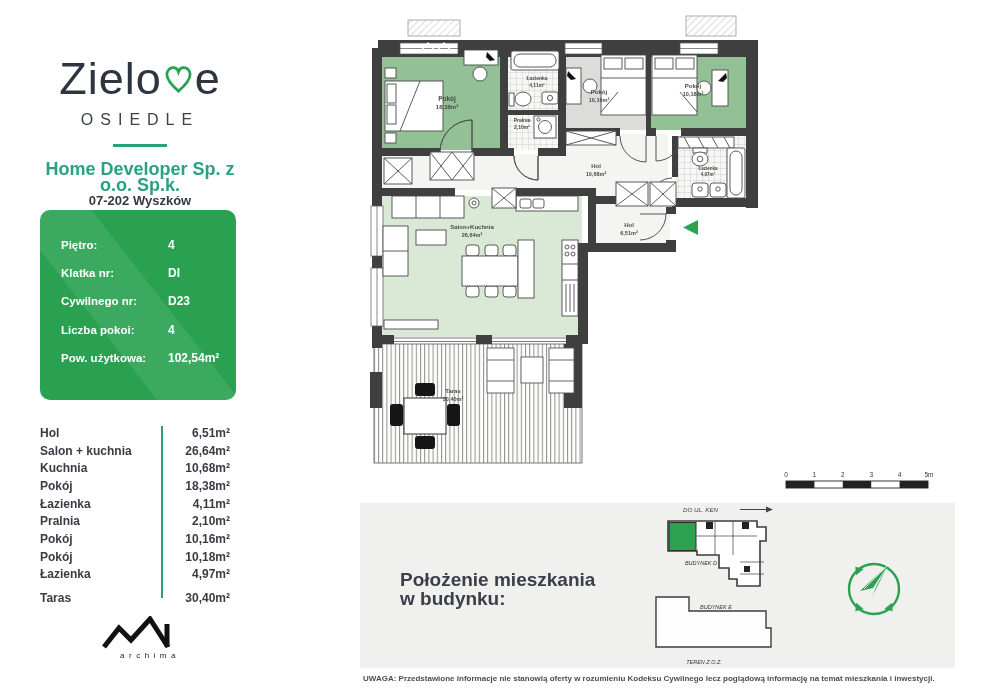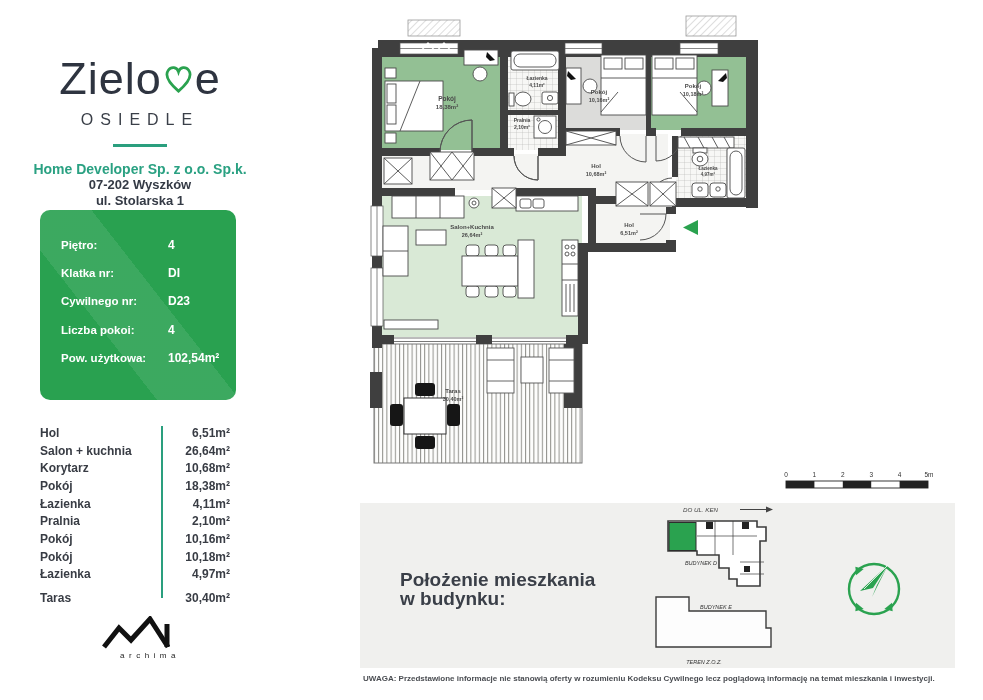--- a/index.html
+++ b/index.html
@@ -5,21 +5,21 @@
   html,body{margin:0;padding:0;background:#fff;}
   body{width:983px;height:700px;position:relative;overflow:hidden;
        font-family:"Liberation Sans", sans-serif;color:#33373f;}
   .abs{position:absolute;}
   
   .logo-wrap{left:28px;top:30px;width:224px;text-align:center;margin-top:24px;}
   .logo-line1{font-size:45px;font-weight:300;color:#2e3440;letter-spacing:1px;line-height:50px;}
   .logo-heart{display:inline-block;width:33px;height:33px;vertical-align:-2px;}
   .logo-sub{font-size:16px;letter-spacing:7px;color:#3a3f48;margin-top:7px;}
   .teal-rule{width:54px;height:3px;background:#2a9f7e;margin:15px auto 14px;}
-  .dev-name{font-size:14px;font-weight:bold;color:#2aa182;line-height:16px;}
+  .dev-name{font-size:18px;font-weight:bold;color:#2aa182;line-height:16px;}
   .dev-line{font-size:13px;font-weight:bold;color:#343a45;line-height:16px;}
   .info-card{left:40px;top:210px;width:196px;height:190px;background:#29a150;
              border-radius:10px;overflow:hidden;}
   .info-card::before{content:"";position:absolute;inset:0;
       background:linear-gradient(52deg,transparent 34%,rgba(255,255,255,.09) 34%,
                  rgba(255,255,255,.09) 58%,transparent 58%);}
   .irows{position:relative;padding-top:21px;}
   .irow{display:flex;align-items:center;height:28.2px;padding-left:21px;
         color:#fff;font-weight:bold;font-size:11.5px;}
   .irow .lab{width:107px;}
@@ -80,21 +80,21 @@
 <div class="abs room-table">
   <div class="rrow">
       <span>Hol</span>
       <span>6,51m²</span>
     </div>
   <div class="rrow">
       <span>Salon + kuchnia</span>
       <span>26,64m²</span>
     </div>
   <div class="rrow">
-      <span>Korytarz</span>
+      <span>Kuchnia</span>
       <span>10,68m²</span>
     </div>
   <div class="rrow">
       <span>Pokój</span>
       <span>18,38m²</span>
     </div>
   <div class="rrow">
       <span>Łazienka</span>
       <span>4,11m²</span>
     </div>

